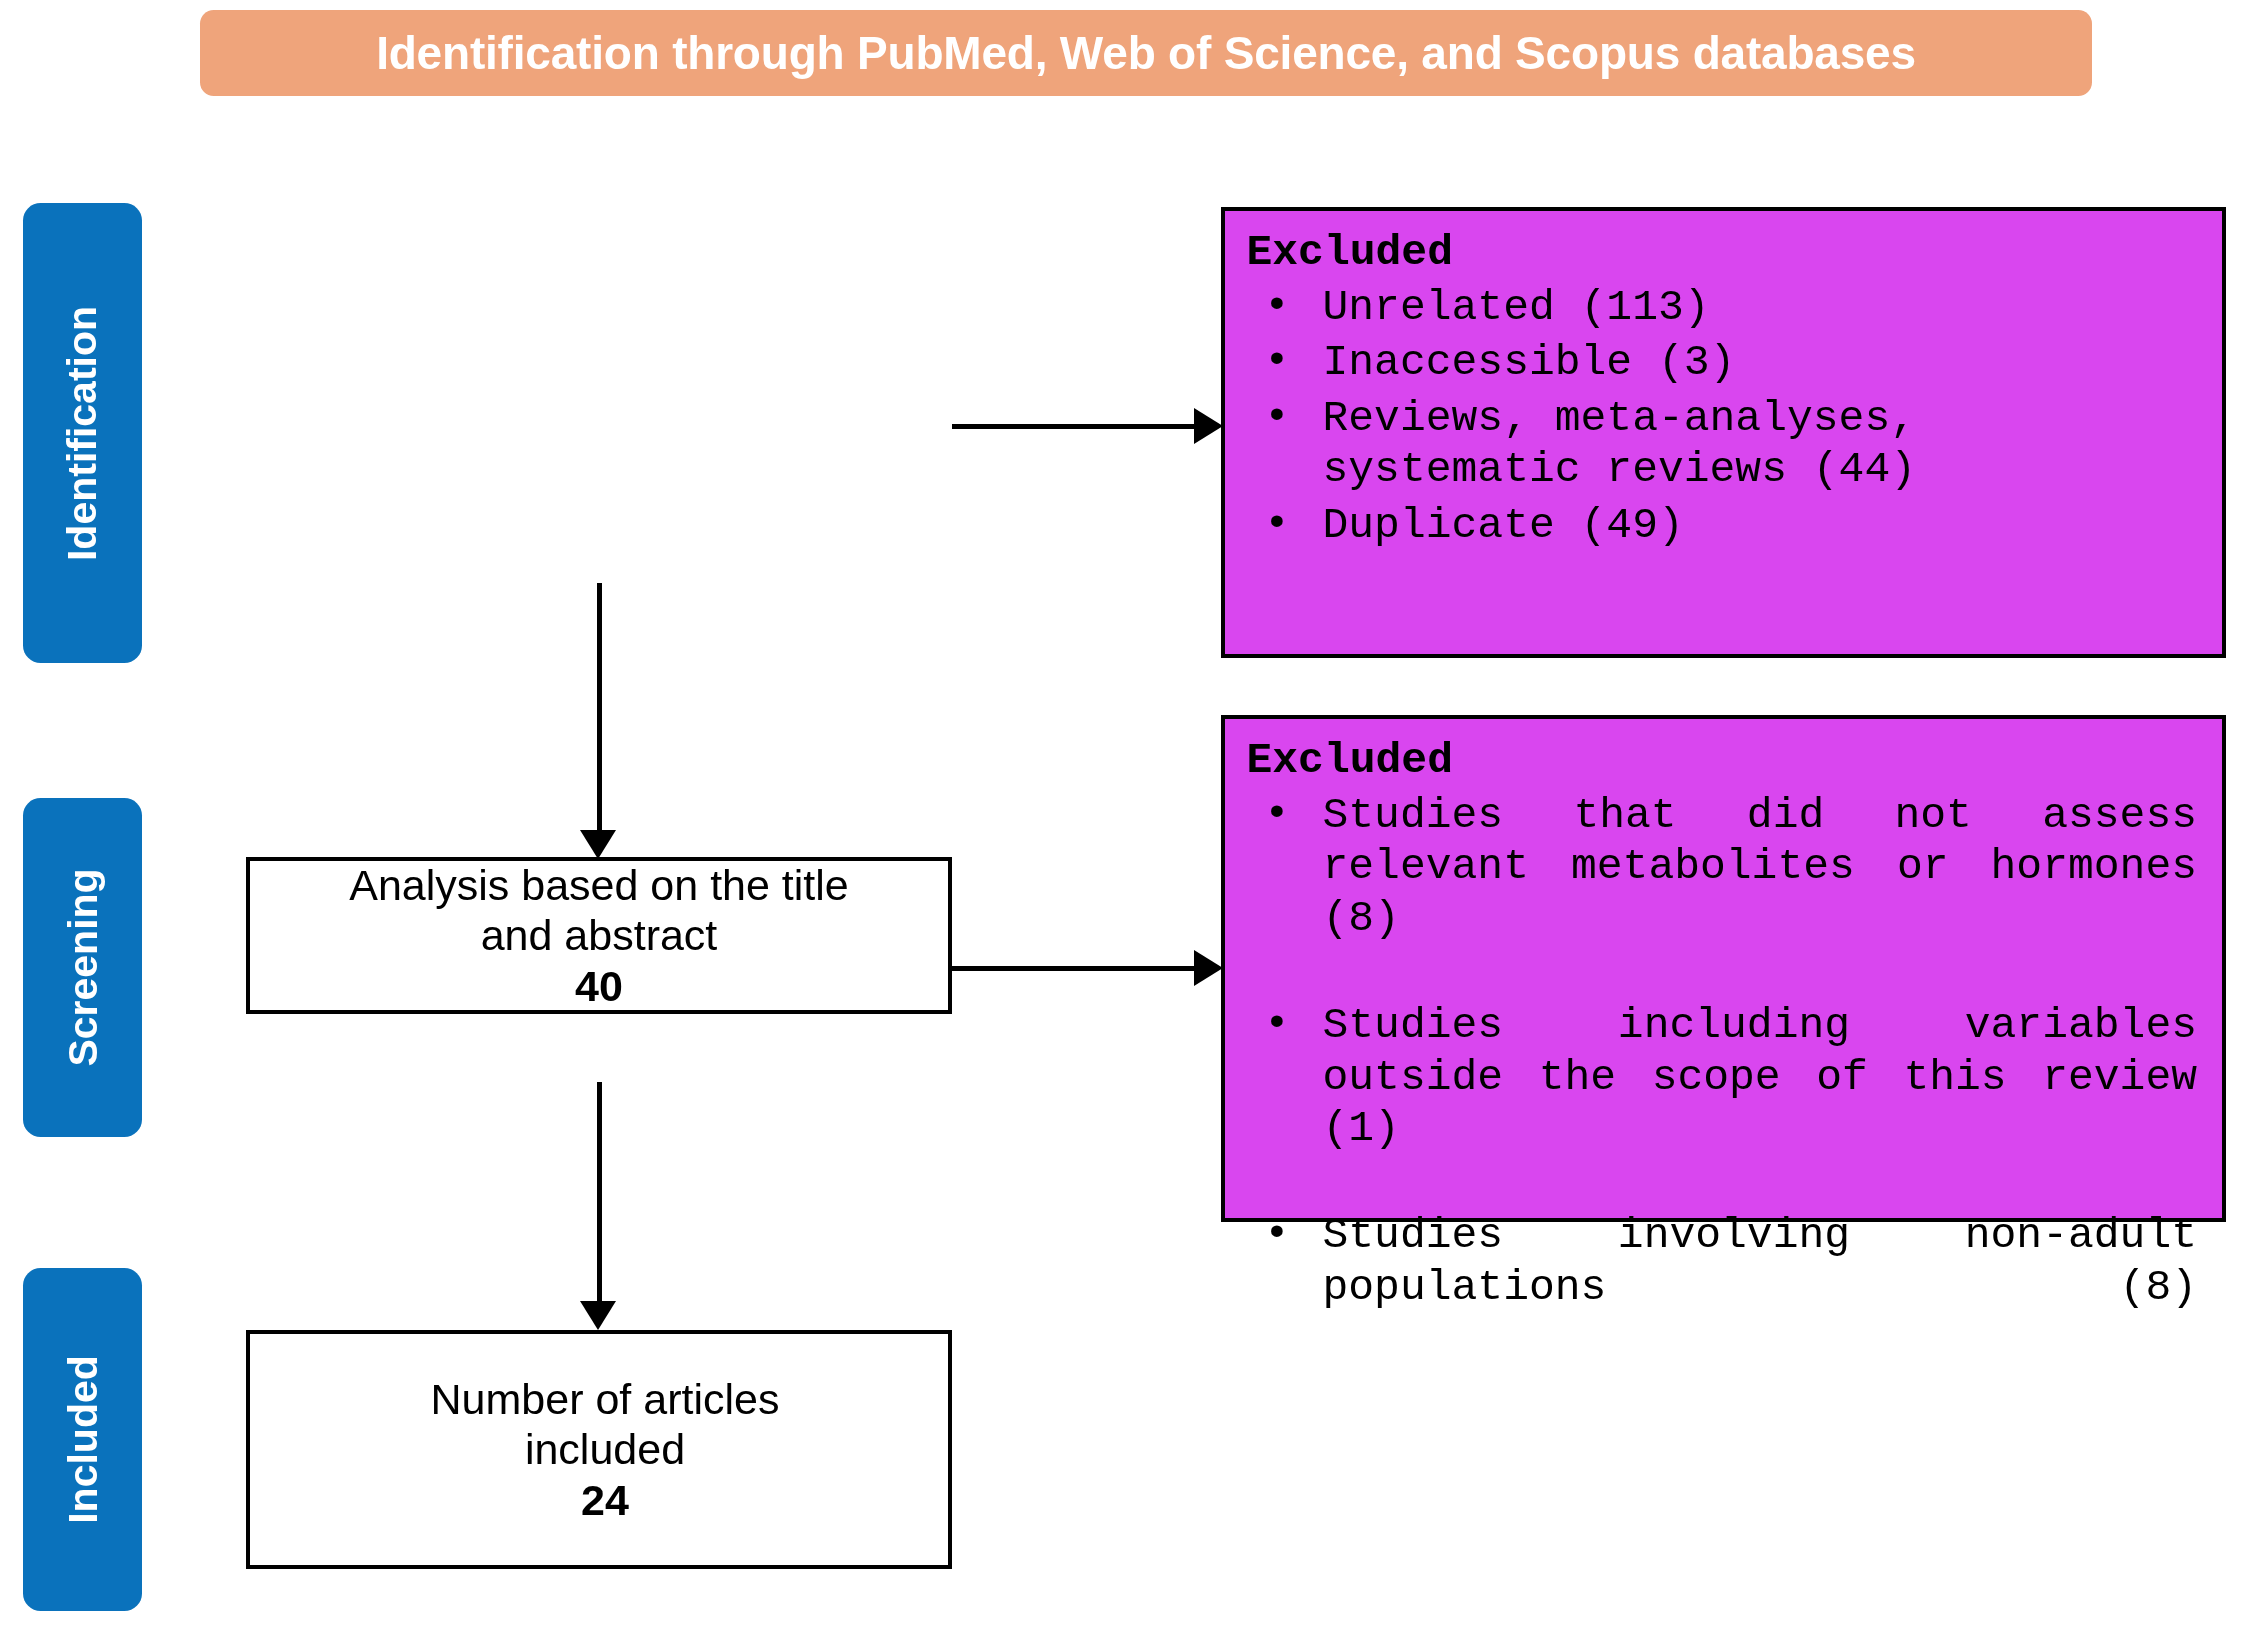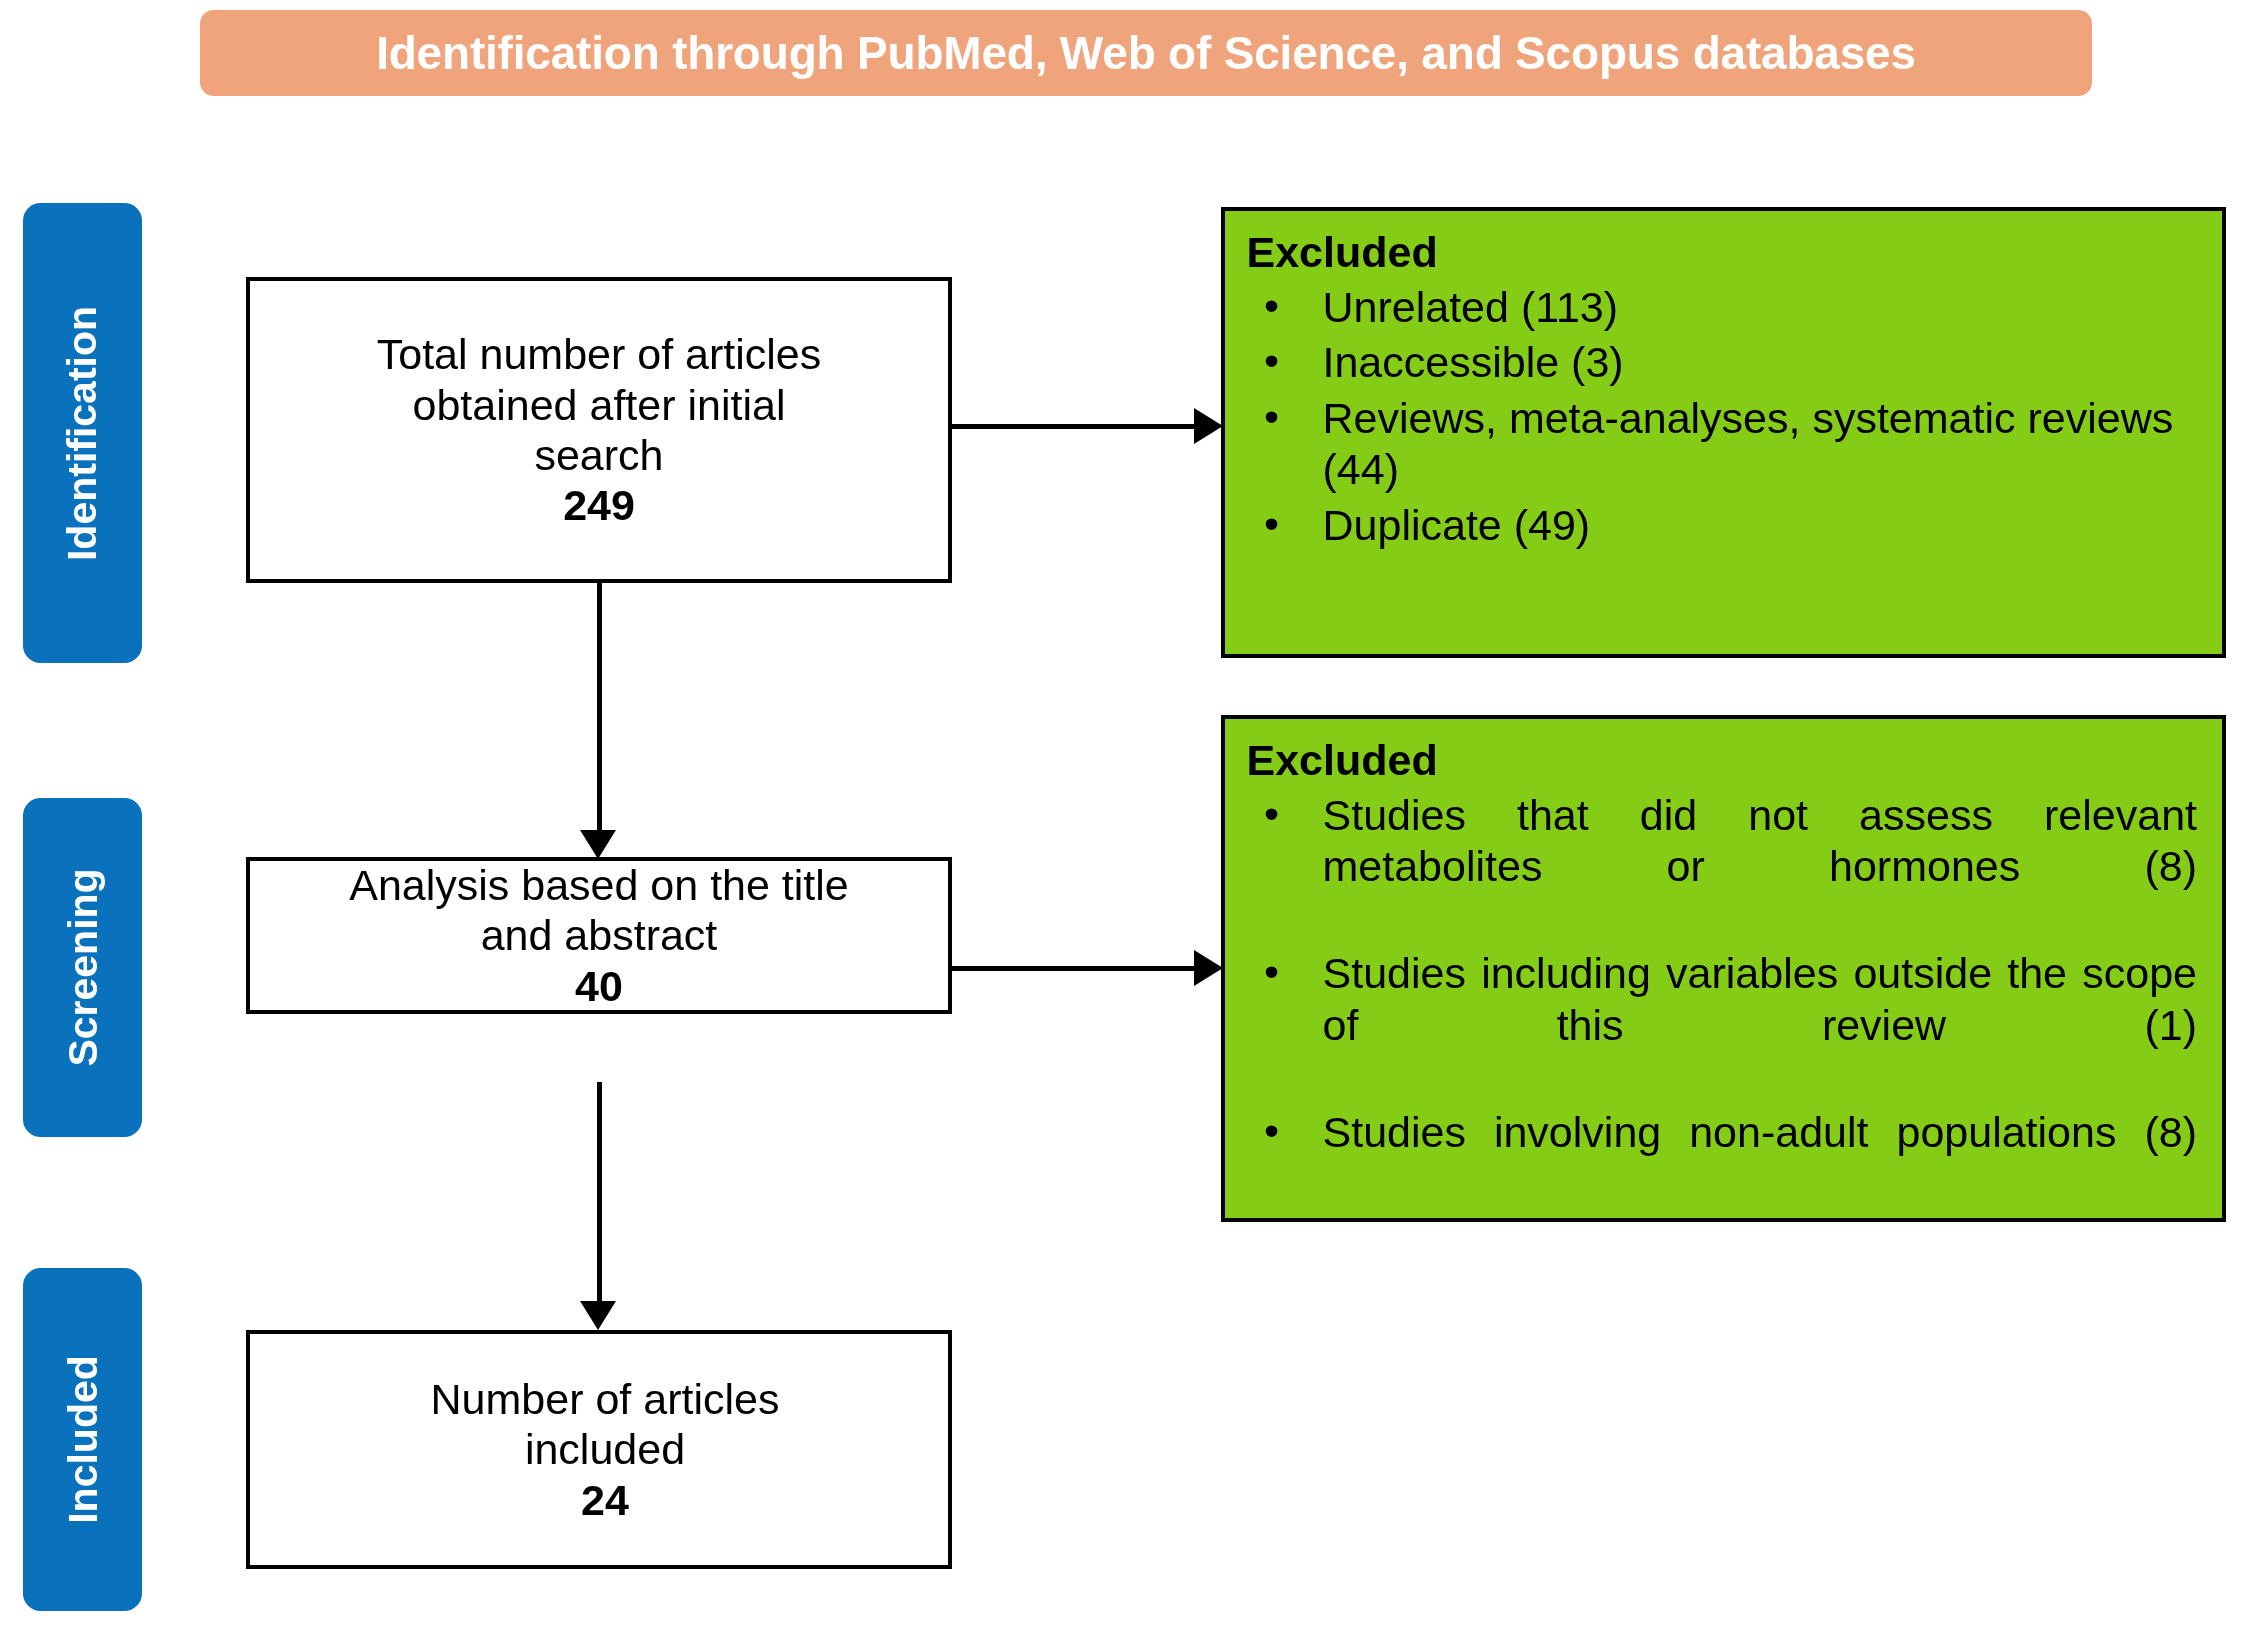--- a/index.html
+++ b/index.html
@@ -92,23 +92,24 @@
   }
 
   #box-initial-search { left: 246px; top: 277px;  width: 706px; height: 306px; }
   #box-title-abstract { left: 246px; top: 857px;  width: 706px; height: 157px; }
   #box-included       { left: 246px; top: 1330px; width: 706px; height: 239px; padding-left: 12px; }
 
   
   .excluded-box {
     position: absolute;
     border: 4.9px solid #000000;
-    background: #84cc16;
+    background: #d946ef;
     box-sizing: border-box;
     padding: 17.6px 25px 13.7px 21.5px;
+    font-family: Liberation Mono, monospace;
   }
   #box-excluded-identification { left: 1221px; top: 207px; width: 1005px; height: 451px; }
   #box-excluded-screening      { left: 1221px; top: 715px; width: 1005px; height: 507px; }
 
   .excluded-title {
     font-size: 43px;
     font-weight: bold;
     line-height: 1.1;
     margin-bottom: 5.9px;
   }
@@ -188,26 +189,20 @@
   <div class="stage-tab" id="stage-identification">
     <span class="stage-tab-label">Identification</span>
   </div>
   <div class="stage-tab" id="stage-screening">
     <span class="stage-tab-label">Screening</span>
   </div>
   <div class="stage-tab" id="stage-included">
     <span class="stage-tab-label">Included</span>
   </div>
 
-  <div class="flow-box box-center" id="box-initial-search">
-    <span class="box-line">Total number of articles</span>
-    <span class="box-line">obtained after initial</span>
-    <span class="box-line">search</span>
-    <span class="box-count">249</span>
-  </div>
 
   <div class="flow-box box-center" id="box-title-abstract">
     <span class="box-line">Analysis based on the title</span>
     <span class="box-line">and abstract</span>
     <span class="box-count">40</span>
   </div>
 
   <div class="flow-box box-center" id="box-included">
     <span class="box-line">Number of articles</span>
     <span class="box-line">included</span>

